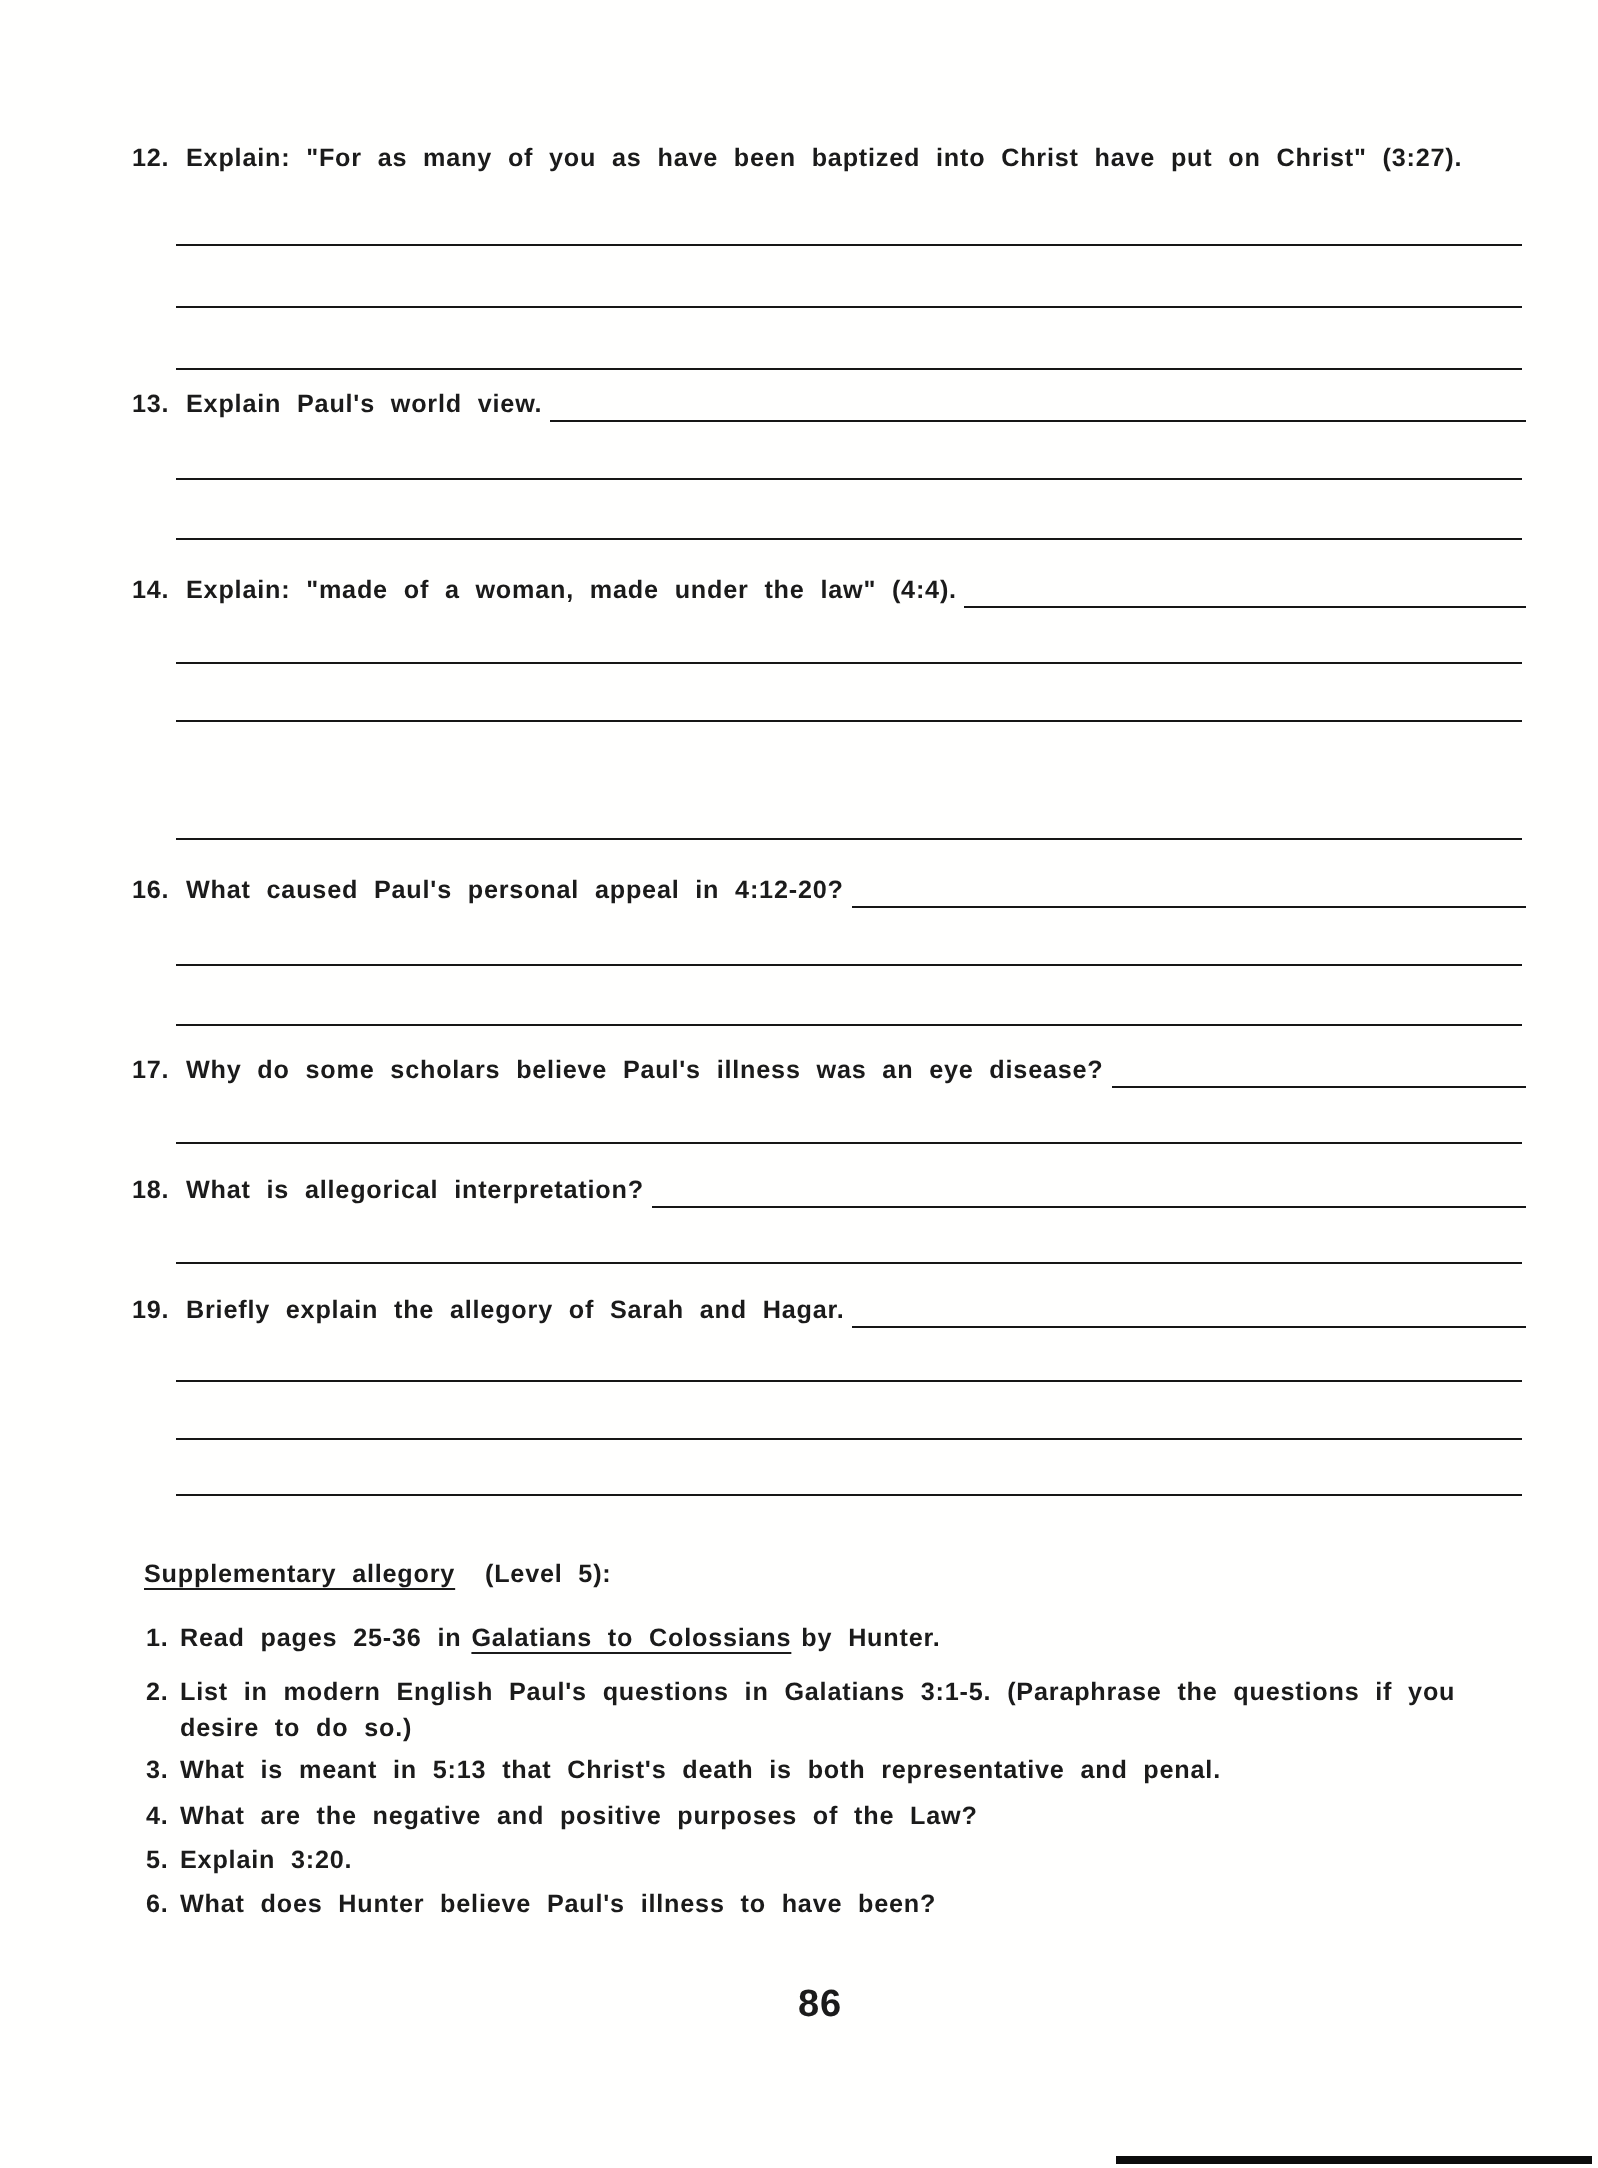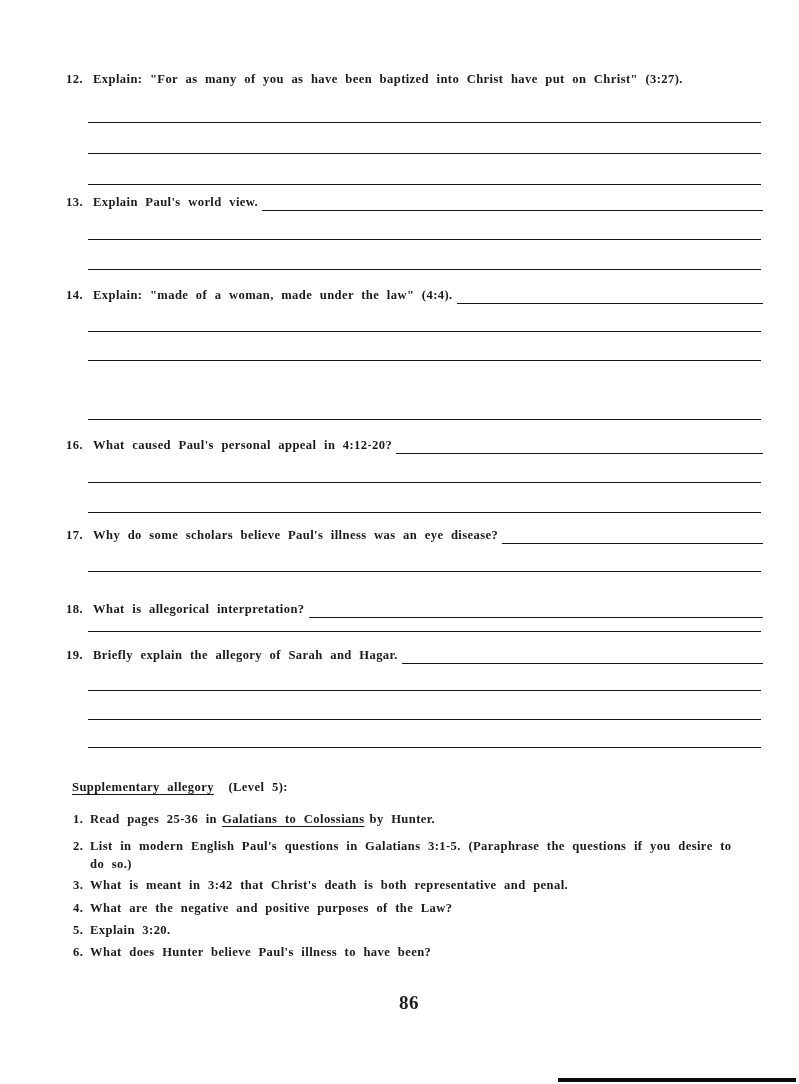--- a/index.html
+++ b/index.html
@@ -2,21 +2,21 @@
 <html><head>
 <meta charset="utf-8">
 <style>
   html,body { margin:0; padding:0; background:#e8e8e8; }
   .page {
     position:relative;
     width:799px; height:1084px;
     margin:0 auto;
     background:#fffffe;
     color:#1b1b1b;
-    font-family:Liberation Serif, serif;
+    font-family:Liberation Sans, sans-serif;
     font-size:12.6px;
     font-weight:600;
     letter-spacing:0.4px;
     word-spacing:4px;
     overflow:hidden;
   }
   .content { position:absolute; left:66px; top:0; width:697px; height:1084px; }
 
   .row { position:absolute; left:0; right:0; display:flex; align-items:baseline; line-height:17px; white-space:nowrap; }
   .num { flex:0 0 27px; }
@@ -84,21 +84,21 @@
     <div class="ans" style="top:482px"></div>
     <div class="ans" style="top:512px"></div>
 
     <div class="row" style="top:527px">
       <span class="num">17.</span>
       <span class="qt">Why do some scholars believe Paul's illness was an eye disease?</span>
       <span class="tail"></span>
     </div>
     <div class="ans" style="top:571px"></div>
 
-    <div class="row" style="top:601px">
+    <div class="row" style="top:587px">
       <span class="num">18.</span>
       <span class="qt">What is allegorical interpretation?</span>
       <span class="tail"></span>
     </div>
     <div class="ans" style="top:631px"></div>
 
     <div class="row" style="top:647px">
       <span class="num">19.</span>
       <span class="qt">Briefly explain the allegory of Sarah and Hagar.</span>
       <span class="tail"></span>
@@ -117,21 +117,21 @@
       <span class="itext"><span>Read pages 25-36 in</span><span class="seg-ul seg-mid">Galatians to Colossians</span><span>by Hunter.</span></span>
     </div>
 
     <div class="item" style="top:837px">
       <span class="inum">2.</span>
       <span class="itext">List in modern English Paul's questions in Galatians 3:1-5.  (Paraphrase the questions if you desire to do so.)</span>
     </div>
 
     <div class="item" style="top:876px">
       <span class="inum">3.</span>
-      <span class="itext">What is meant in 3:42 that Christ's death is both representative and penal.</span>
+      <span class="itext">What is meant in 5:13 that Christ's death is both representative and penal.</span>
     </div>
 
     <div class="item" style="top:899px">
       <span class="inum">4.</span>
       <span class="itext">What are the negative and positive purposes of the Law?</span>
     </div>
 
     <div class="item" style="top:921px">
       <span class="inum">5.</span>
       <span class="itext">Explain 3:20.</span>

